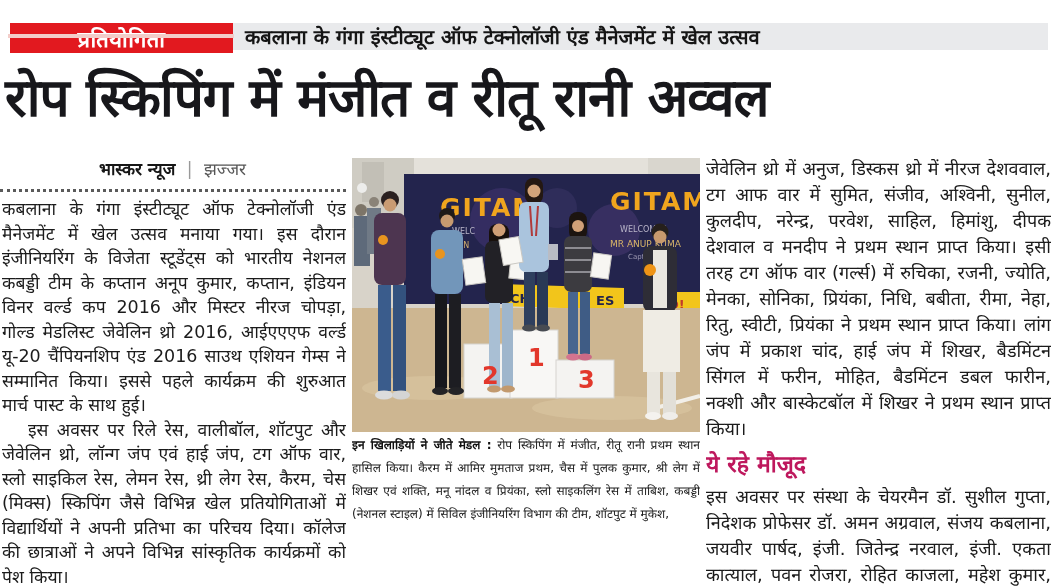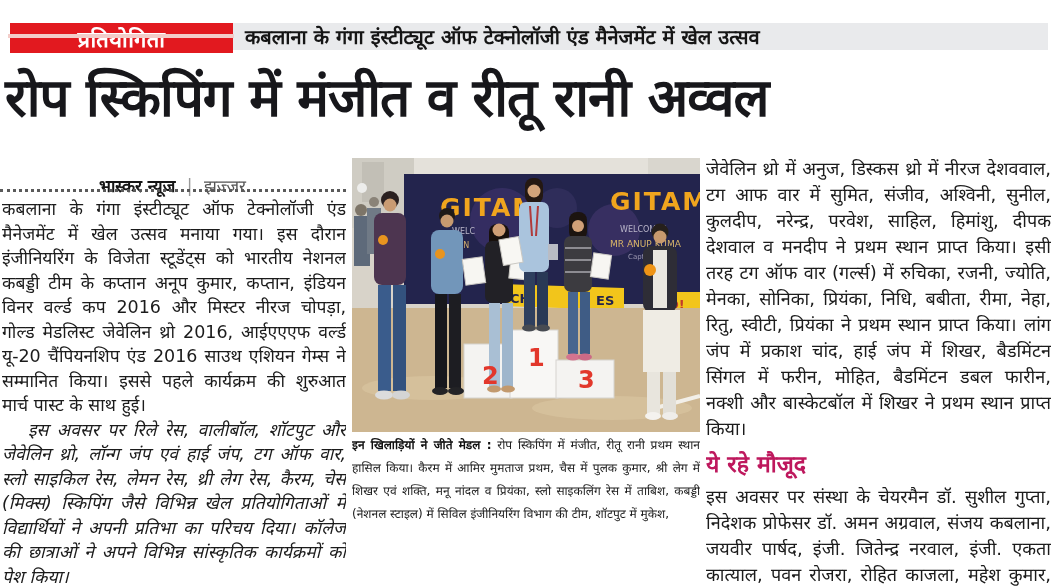--- a/index.html
+++ b/index.html
@@ -13,30 +13,30 @@
   .kicker{width:223px;background:#e2191f;color:#ffffff;font-weight:bold;font-size:22px;
           display:flex;align-items:center;justify-content:center;letter-spacing:.5px;}
   .kicker-shadow{position:absolute;left:8px;top:34px;width:226px;height:4px;background:#f3cdc9;}
   .strap{flex:1;background:#e9eaec;display:flex;align-items:center;padding-left:12px;
          font-weight:bold;font-size:20px;color:#151515;}
   
   .headline{position:absolute;left:5px;top:54px;width:1042px;height:92px;
             font-size:53px;font-weight:bold;color:#17171b;letter-spacing:-1px;
             white-space:nowrap;line-height:88px;}
   
-  .byline{position:absolute;left:0;top:174px;width:345px;text-align:center;font-size:17px;}
+  .byline{position:absolute;left:0;top:157px;width:345px;text-align:center;font-size:17px;}
   .byline .agency{font-weight:bold;color:#161616;}
   .byline .divider{color:#999;padding:0 6px;font-weight:normal;}
   .byline .place{color:#555;}
   .byline-rule{position:absolute;left:0;top:189px;width:346px;border-bottom:3px dotted #5a5a5a;}
   
   .col{position:absolute;overflow:hidden;text-align:justify;}
   .col p{margin:0;}
   #left-col{left:2px;top:197px;width:344px;height:391px;font-size:17.5px;line-height:24.5px;}
-  #left-col .indent{text-indent:26px;font-style:italic;}
+  #left-col .indent{text-indent:26px;}
   #right-col{left:706px;top:156px;width:345px;height:432px;font-size:18px;line-height:26px;}
   .subhead{font-size:23px;font-weight:bold;color:#be185d;margin:9px 0 7px 0;text-align:left;}
   
   .photo{position:absolute;left:352px;top:158px;width:348px;height:274px;background:#cdb691;overflow:hidden;}
   .photo svg{display:block;}
   
   .caption{position:absolute;left:352px;top:434px;width:348px;height:154px;overflow:hidden;
            font-size:12px;line-height:23px;text-align:justify;}
   .caption .lead{font-weight:bold;color:#101010;}
 </style>

